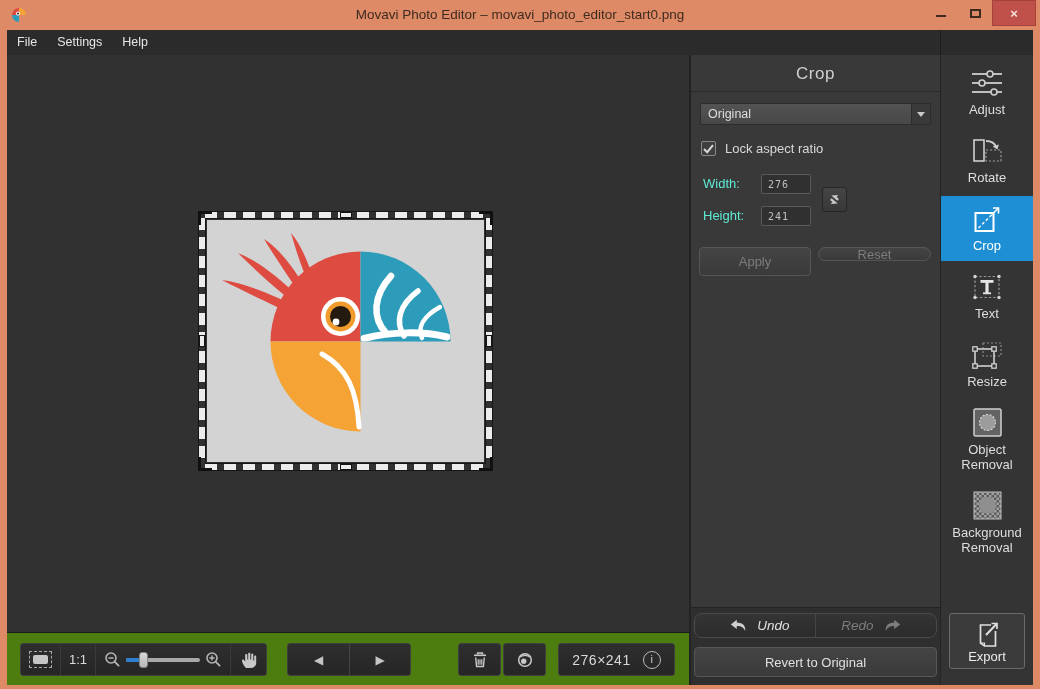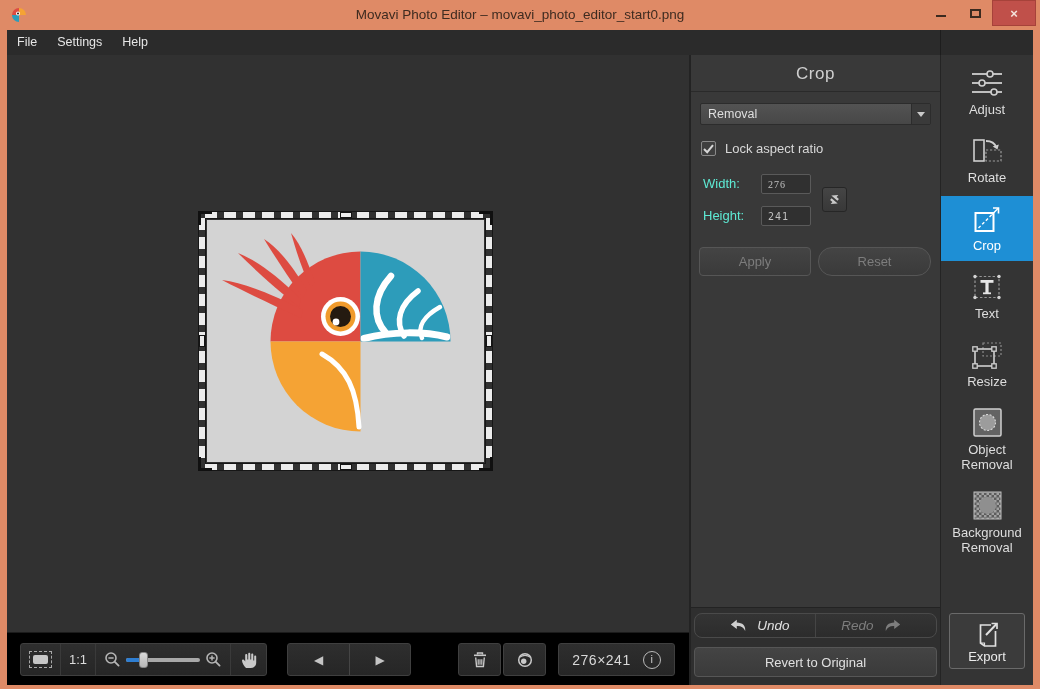--- a/index.html
+++ b/index.html
@@ -50,21 +50,21 @@
   .corner { position:absolute; width:14px; height:14px; }
   .corner.tl { left:-1px; top:-1px; border-left:3px solid #101010; border-top:3px solid #101010; }
   .corner.tr { right:-1px; top:-1px; border-right:3px solid #101010; border-top:3px solid #101010; }
   .corner.bl { left:-1px; bottom:-1px; border-left:3px solid #101010; border-bottom:3px solid #101010; }
   .corner.br { right:-1px; bottom:-1px; border-right:3px solid #101010; border-bottom:3px solid #101010; }
   .midh { position:absolute; width:12px; height:6px; background:#ececec; border:1px solid #141414; left:50%; margin-left:-6px; }
   .midv { position:absolute; width:6px; height:12px; background:#ececec; border:1px solid #141414; top:50%; margin-top:-6px; }
   .midh.top{top:0;} .midh.bottom{bottom:0;} .midv.left{left:0;} .midv.right{right:0;}
 
   
-  .statusbar { position:relative; height:53px; background:#000000; border-top:1px solid #1b1b1b; }
+  .statusbar { position:relative; height:53px; background:#4d7c0f; border-top:1px solid #1b1b1b; }
   .sb-group { position:absolute; top:10px; height:33px; display:flex; align-items:stretch;
               border:1px solid #3f3f3f; border-radius:3px; overflow:hidden;
               background:linear-gradient(#2e2e2e,#262626); }
   .sb-seg { display:flex; align-items:center; justify-content:center; padding:0 8px; }
   .sb-seg + .sb-seg { border-left:1px solid #3a3a3a; }
   .sb-btn { position:absolute; top:10px; height:33px; border:1px solid #3f3f3f; border-radius:3px;
             background:linear-gradient(#2e2e2e,#262626); display:flex; align-items:center; justify-content:center; }
   .ratio-label { color:#dcdcdc; font-size:13px; }
   .slider { position:relative; width:74px; height:18px; margin:0 5px; }
   .slider .track { position:absolute; left:0; right:0; top:7px; height:4px; background:#a8a8a8; border-radius:2px; }
@@ -98,21 +98,21 @@
   .dim-input { position:absolute; left:70px; width:50px; height:20px; background:#303030;
                border:1px solid #5a5a5a; border-radius:2px; color:#c0c0c0;
                font-family:"DejaVu Sans Mono", monospace; font-size:10px; padding-left:6px; letter-spacing:1px; }
   .swap-btn { position:absolute; left:131px; top:132px; width:25px; height:25px;
               background:linear-gradient(#454545,#383838); border:1px solid #262626; border-radius:3px;
               display:flex; align-items:center; justify-content:center; }
   .btn { background:linear-gradient(#444,#3a3a3a); border:1px solid #565656; border-radius:4px;
          display:flex; align-items:center; justify-content:center; font-size:13px; }
   .btn.disabled { color:#7d7d7d; }
   .apply-btn { position:absolute; left:8px; top:192px; width:112px; height:29px; }
-  .reset-btn { position:absolute; left:127px; top:192px; width:113px; height:29px;border-radius:14px; }
+  .reset-btn { position:absolute; left:127px; top:192px; width:113px; height:14px;border-radius:14px; }
 
   
   .undo-redo { height:25px; display:flex; border:1px solid #4a4a4a; border-radius:8px;
                background:linear-gradient(#343434,#2c2c2c); overflow:hidden;font-style:italic; }
   .ur-half { flex:1; display:flex; align-items:center; justify-content:center; font-size:13.5px; }
   .ur-half + .ur-half { border-left:1px solid #454545; }
   .ur-half.on { color:#e0e0e0; } .ur-half.off { color:#7d7d7d; }
   .ur-half svg { margin:0 9px; }
   .revert-btn { margin-top:9px; height:30px; color:#e0e0e0; }
 
@@ -286,37 +286,37 @@
       </div>
     </div>
 
     <div class="vdiv"></div>
 
     <div class="panel-col">
       <div class="panel-body">
         <div class="panel-title">Crop</div>
 
         <div class="dropdown">
-          <span class="dd-text">Removal</span>
+          <span class="dd-text">Original</span>
           <span class="dd-btn">
             <span class="caret"></span>
           </span>
         </div>
 
         <div class="lock-row">
           <span class="checkbox">
             <svg width="13" height="12" viewBox="0 0 13 12">
               <polyline points="2,6 5.2,9.2 11,2.2" stroke="#d8d8d8" stroke-width="2" fill="none"></polyline>
             </svg>
           </span>
           <span class="lock-label">Lock aspect ratio</span>
         </div>
 
         <span class="dim-label" style="top:121px;">Width:</span>
-        <input class="dim-input" style="top: 119px; font-family: Liberation Serif, serif;" value="276">
+        <input class="dim-input" style="top: 119px;" value="276">
         <span class="dim-label" style="top:153px;">Height:</span>
         <input class="dim-input" style="top: 151px;" value="241">
 
         <div class="swap-btn">
           <svg width="15" height="15" viewBox="0 0 15 15">
             <path d="M2.5 6.5 L7.5 1.5 L7.5 4.2 L10.5 4.2 L10.5 6.5 Z" fill="#c9c9c9" transform="rotate(40 7.5 7.5)"></path>
             <path d="M12.5 8.5 L7.5 13.5 L7.5 10.8 L4.5 10.8 L4.5 8.5 Z" fill="#c9c9c9" transform="rotate(40 7.5 7.5)"></path>
           </svg>
         </div>
 

